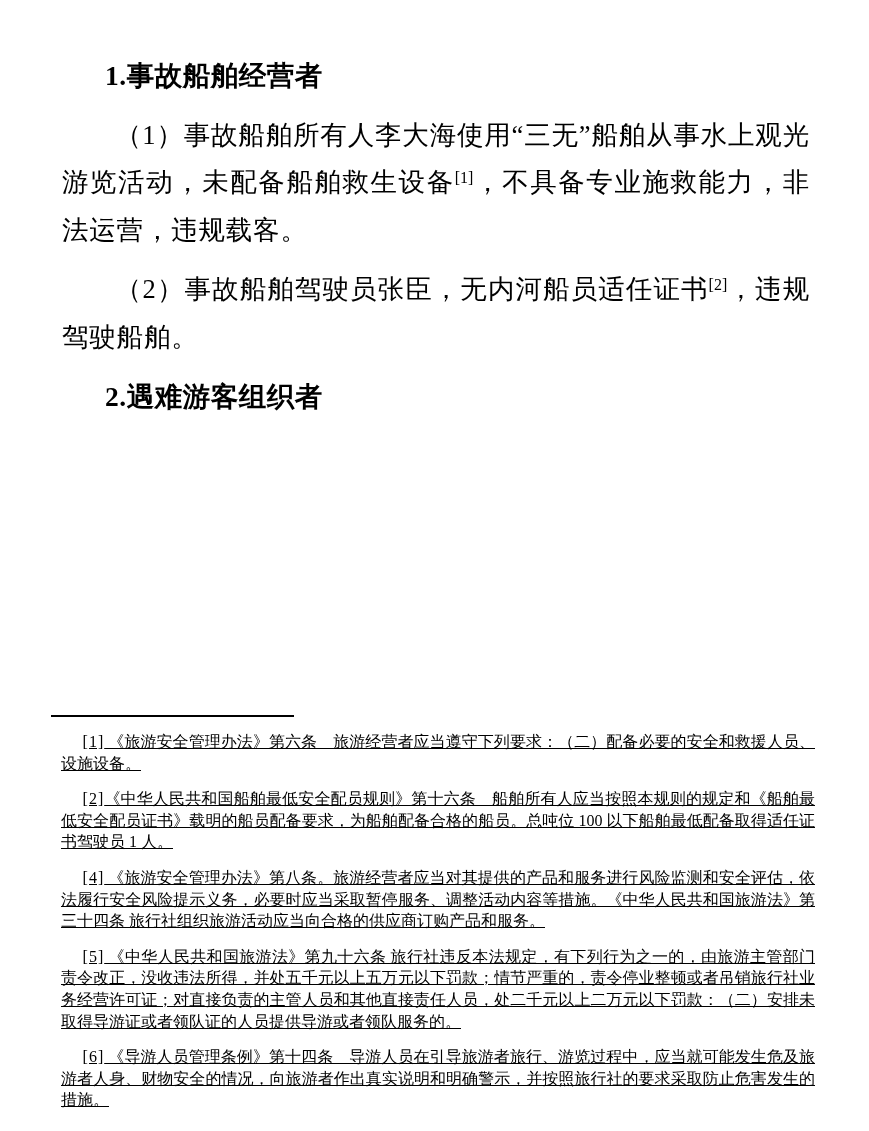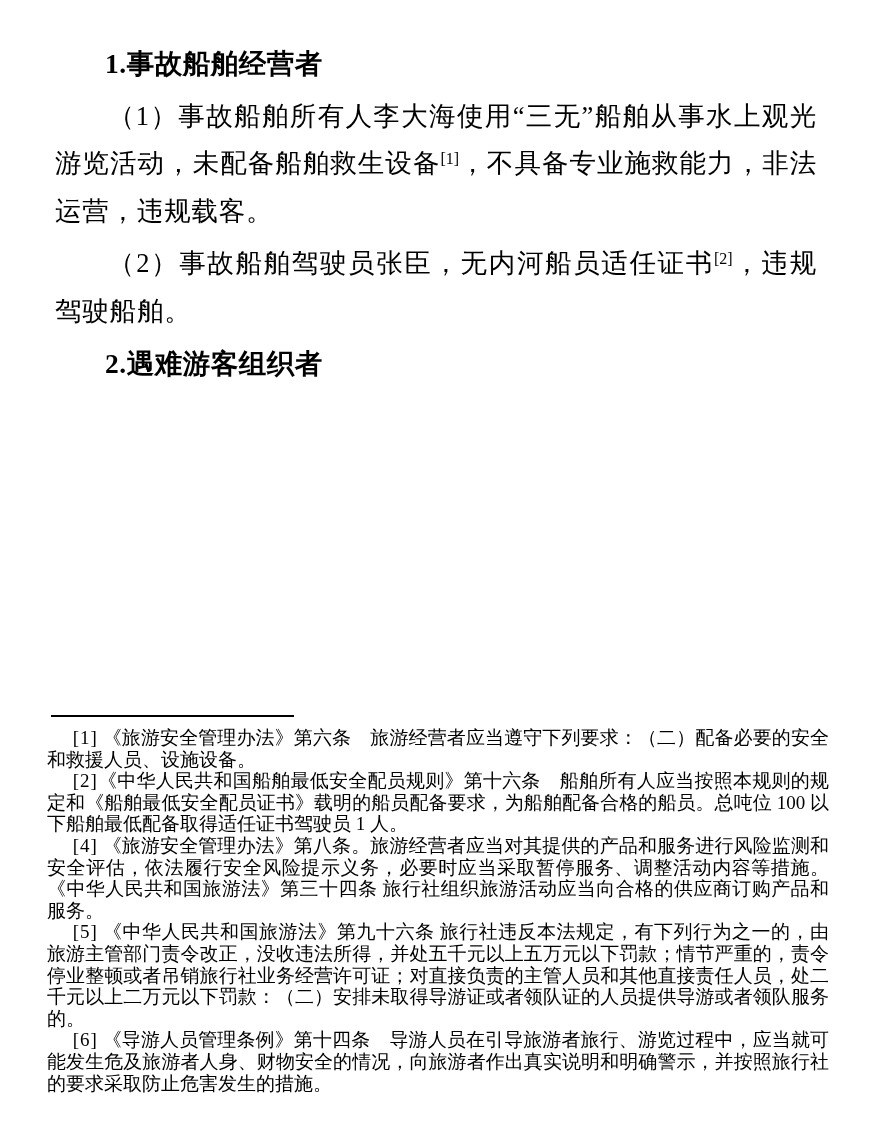--- a/index.html
+++ b/index.html
@@ -11,35 +11,35 @@
     margin: 0 auto;
     background: #ffffff;
     color: #000000;
     font-family: "Liberation Serif", "DejaVu Serif", serif;
     overflow: hidden;
   }
   
   .main {
     position: absolute;
     left: 50px;
-    top: 40px;
+    top: 52px;
     width: 772px;
   }
   .body-heading {
     font-size: 27.5px;
     line-height: 47.5px;
     font-weight: bold;
     text-indent: 2em;
     margin: 0;
     letter-spacing: 0.5px;
   }
   .body-para {
     font-size: 26.5px;
     line-height: 47.5px;
-    margin: 5px;
+    margin: 12px;
     text-align: justify;
     text-indent: 2em;
     letter-spacing: 0.8px;
   }
   .fnref {
     font-size: 16px;
     letter-spacing: 0;
     vertical-align: 8px;
     line-height: 0;
   }
@@ -51,25 +51,26 @@
     width: 782px;
   }
   .fn-rule {
     width: 243px;
     height: 0;
     border: none;
     border-top: 2px solid #000000;
     margin: 12px 0 10px 4px;
   }
   .footnote {
-    font-size: 19px;
+    font-size: 16px;
     line-height: 21.6px;
-    margin: 0;
+    margin: 14px;
     text-align: justify;
     text-indent: 1.35em;
+    text-decoration: underline;
   }
   .fn-marker { letter-spacing: 1px; }
 </style>
 </head>
 <body>
 
 <div class="page">
 
   <div class="main">
 

